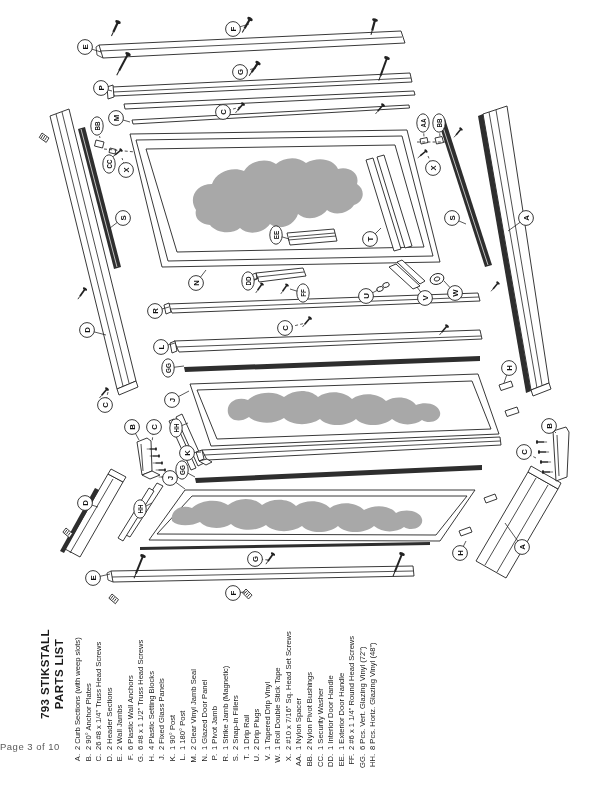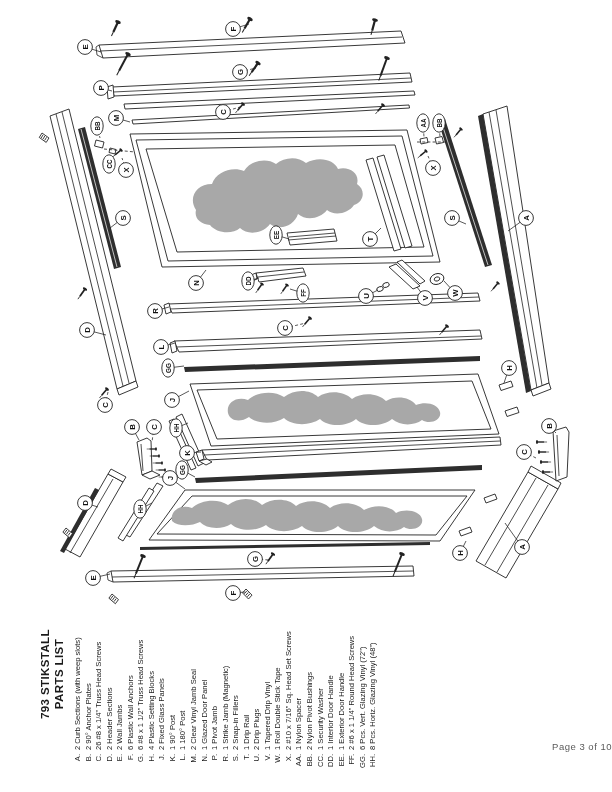--- a/index.html
+++ b/index.html
@@ -6,21 +6,21 @@
   .page{position:relative;width:612px;height:792px;background:#fff;margin:0 auto;overflow:hidden;
         font-family:"Liberation Sans",sans-serif;}
   
   .landscape{position:absolute;left:0;top:0;width:792px;height:612px;
              transform-origin:0 0;transform:rotate(-90deg) translateX(-792px);}
   .pl{position:absolute;left:22px;top:38px;width:192px;color:#1a1a1a;}
   .pl-title{font-weight:bold;font-size:11.5px;line-height:14px;text-align:center;letter-spacing:.4px;}
   .pl-rows{margin-top:7px;}
   .pl-row{display:flex;font-size:7.6px;line-height:10.55px;white-space:nowrap;}
   .pl-id{width:16px;text-align:right;margin-right:4px;flex:none;}
-  .footer{position:absolute;left:0;right:0;top:741px;text-align:right;
+  .footer{position:absolute;left:0;right:0;top:741px;text-align:left;
           font-size:9.5px;color:#5a5a5a;letter-spacing:.5px;}
   svg.diagram{position:absolute;left:0;top:0;}
   .ln{fill:#fff;stroke:#222;stroke-width:.9;stroke-linejoin:round;}
   .wire{fill:none;stroke:#222;stroke-width:.8;stroke-linejoin:round;}
   .dark{fill:#2e2e2e;stroke:none;}
   .blob{fill:#a8a8a8;stroke:none;}
   .dash{fill:none;stroke:#222;stroke-width:.8;stroke-dasharray:3 2.2;}
   .callout-circ{fill:#fff;stroke:#222;stroke-width:.9;}
   .callout-txt{font-family:"Liberation Sans",sans-serif;font-weight:bold;fill:#111;
                text-anchor:middle;dominant-baseline:central;}

